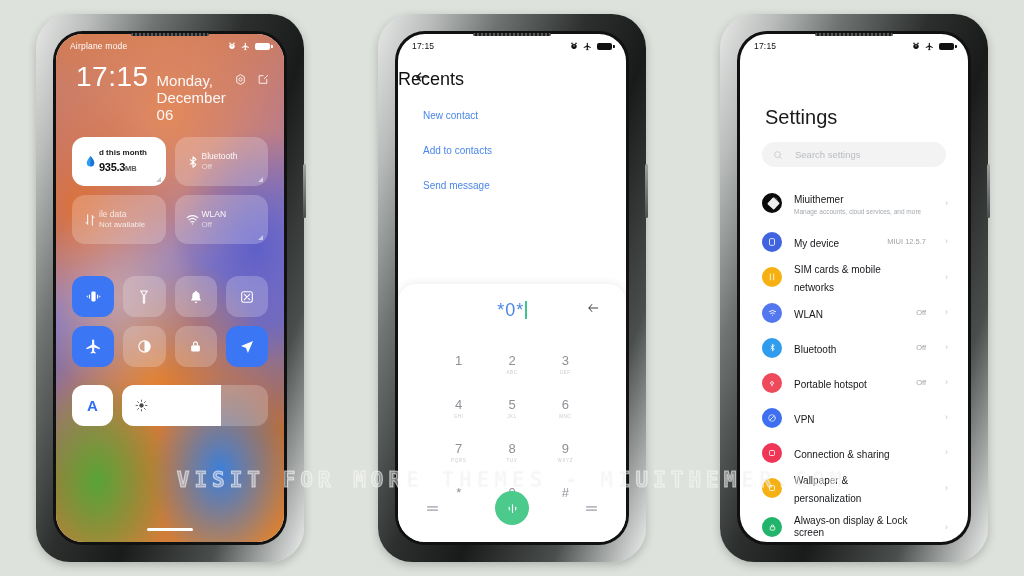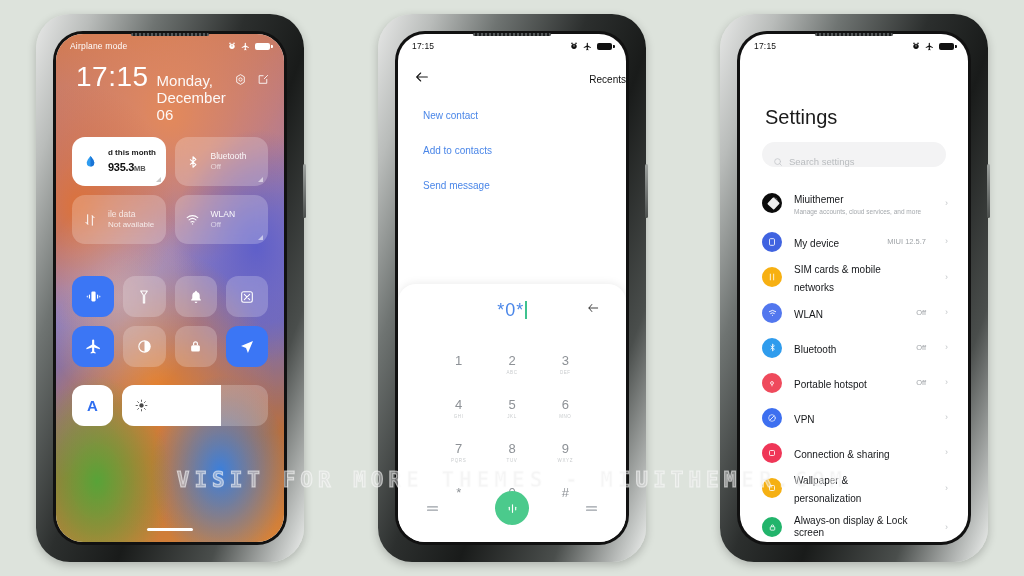--- a/index.html
+++ b/index.html
@@ -111,21 +111,21 @@
   .cc-cards {
     position: absolute; top: 103px; left: 16px; right: 16px;
     display: grid; grid-template-columns: 1fr 1fr;
     gap: 9px;
   }
   .cc-card {
     position: relative;
     height: 49px;
     border-radius: 13px;
     display: flex; align-items: center;
-    padding: 0 9px; gap: 9px;
+    padding: 0 9px; gap: 0;
     background: rgba(255,255,255,.22);
     backdrop-filter: blur(6px);
     overflow: hidden;
   }
   .cc-card.active { background: #ffffff; }
   .cc-card .cc-corner {
     position: absolute; right: 5px; bottom: 4px;
     width: 0; height: 0;
     border-left: 5px solid transparent;
     border-bottom: 5px solid rgba(255,255,255,.55);
@@ -185,22 +185,22 @@
   }
 
   
   .rec-head {
     position: absolute; top: 28px; left: 0; right: 0;
     height: 34px;
     display: flex; align-items: center;
   }
   .rec-back { position: absolute; left: 16px; }
   .rec-title {
-    width: 100%; text-align: right;
-    font-size: 10px; color: #111;
+    width: 100%; text-align: left;
+    font-size: 18px; color: #111;
   }
   .rec-links { position: absolute; top: 76px; left: 25px; right: 16px; }
   .rec-link {
     font-size: 10px; color: #4a86e8;
     margin-bottom: 24px;
   }
   .dial-sheet {
     position: absolute; left: 0; right: 0; bottom: 0; top: 250px;
     background: #fff;
     border-radius: 18px 18px 0 0;
@@ -251,21 +251,21 @@
 
   
   .set-title {
     position: absolute; top: 72px; left: 25px;
     font-size: 20px; color: #1a1a1a; font-weight: 400;
   }
   .search-box {
     position: absolute; top: 108px; left: 22px; right: 22px;
     height: 25px; border-radius: 13px;
     background: #f3f3f4;
-    display: flex; align-items: flex-end; gap: 6px;
+    display: flex; align-items: center; gap: 12px;
     padding: 0 11px;
   }
   .search-ph { font-size: 9.5px; color: #b9bcbf; }
   .set-list {
     position: absolute; top: 148px; left: 0; right: 0; bottom: 0;
     overflow: hidden;
   }
   .set-row {
     display: flex; align-items: center;
     padding: 0 20px 0 22px;

